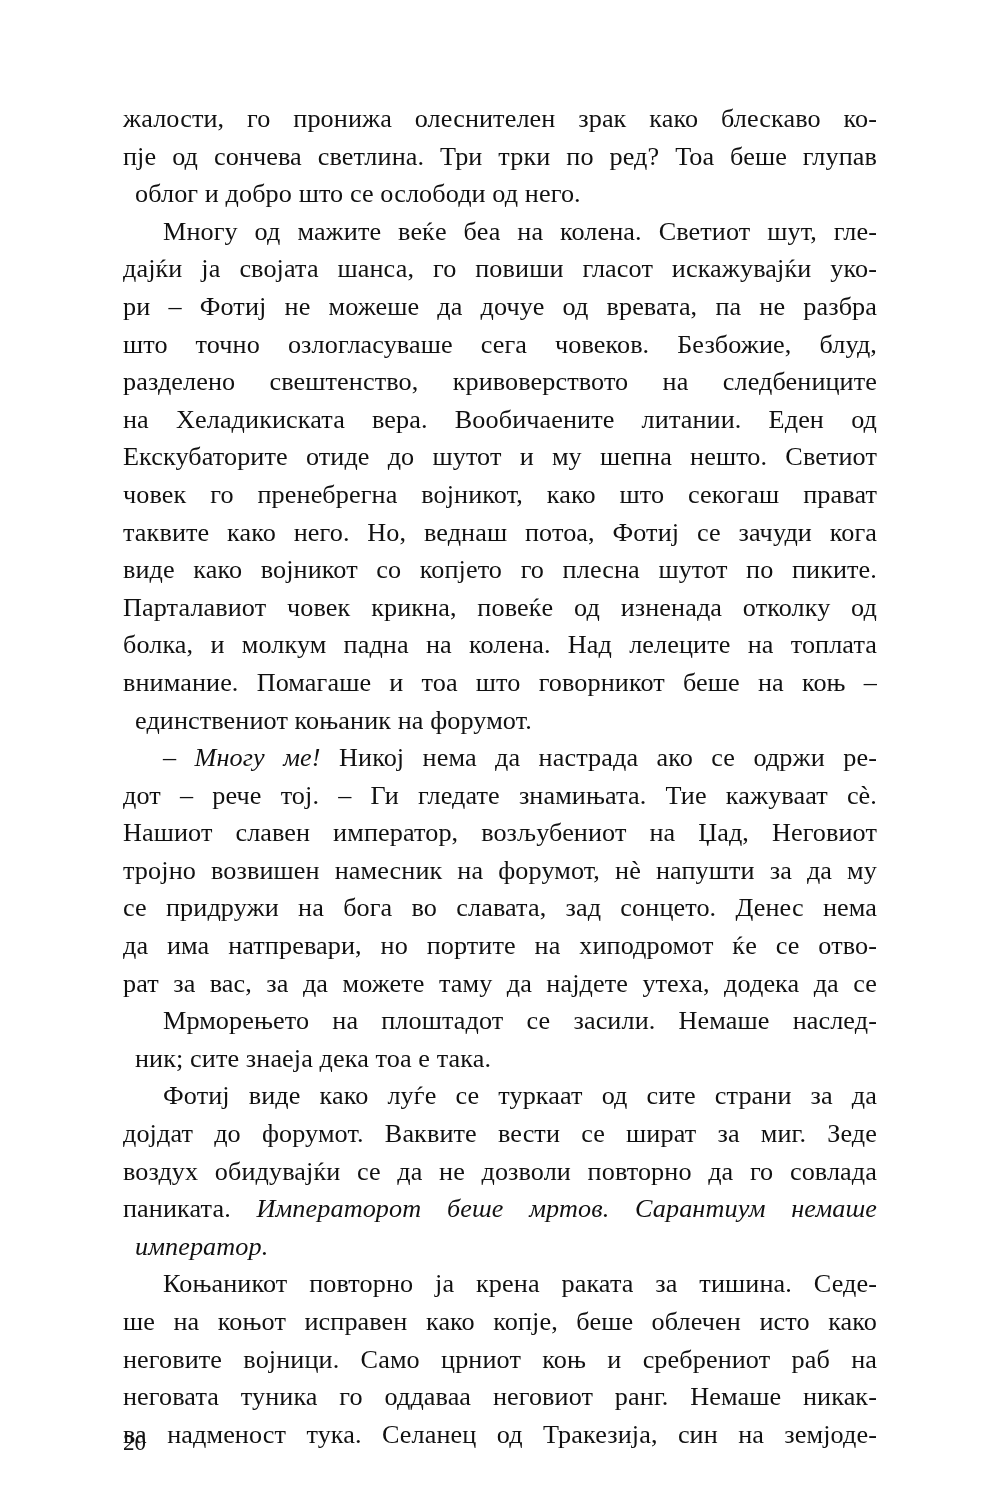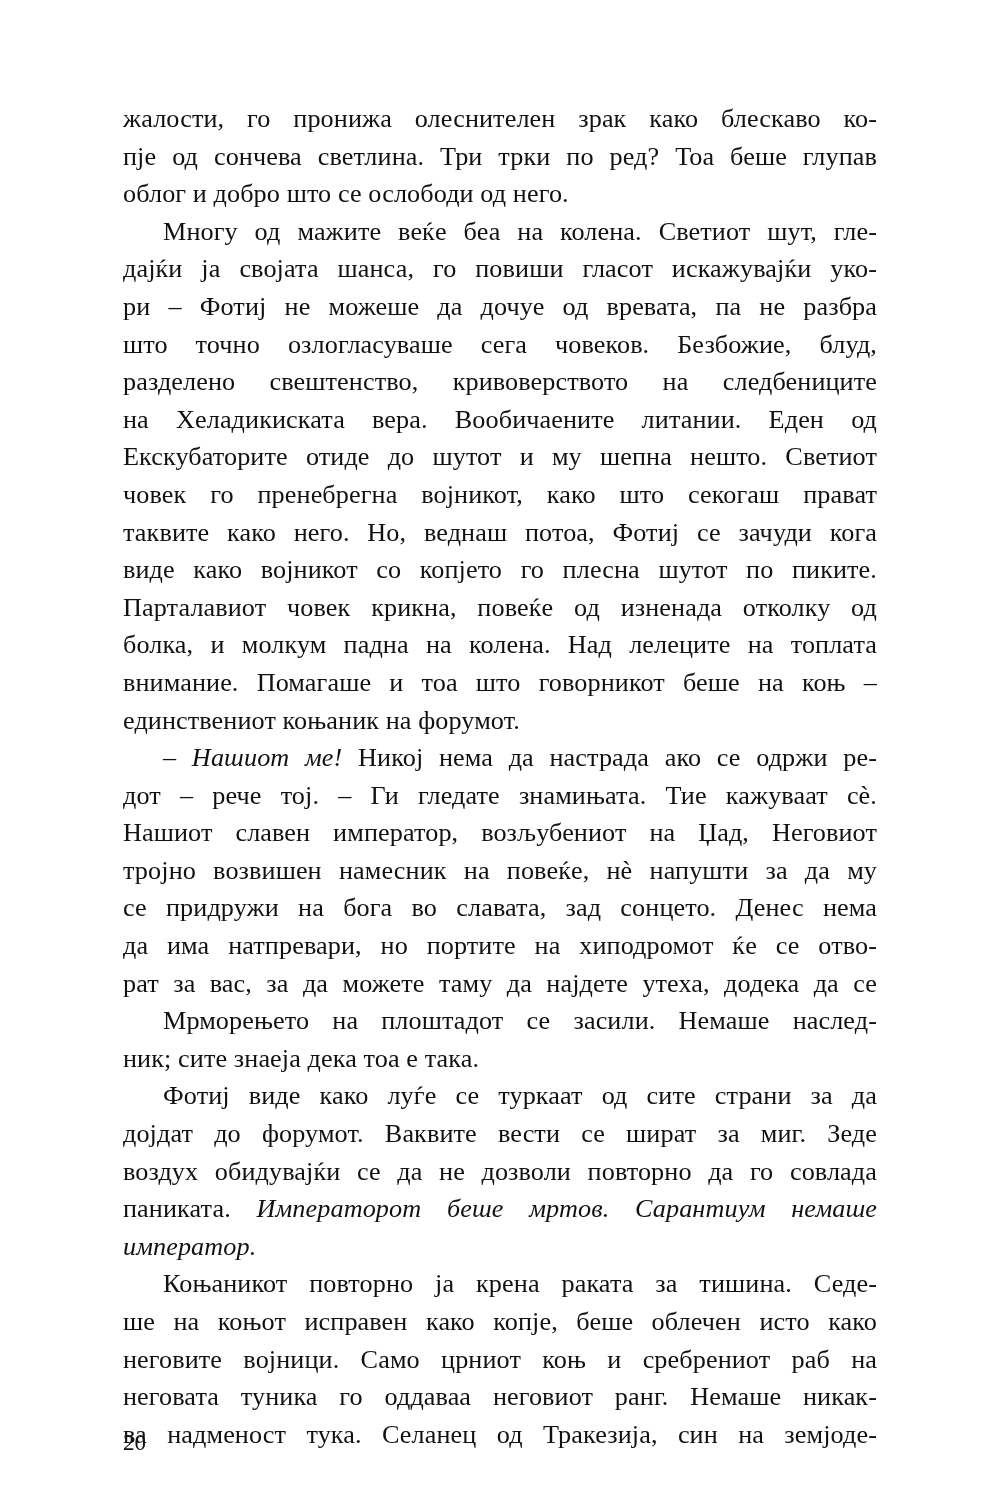--- a/index.html
+++ b/index.html
@@ -46,20 +46,21 @@
 
   
   .line {
     display: block;
     text-align: justify;
     text-align-last: justify;
     white-space: pre-wrap;
   }
   .line.last {
     text-align-last: left;
+    margin-left: 12px;
   }
   .line.indent {
     text-indent: 40px;
   }
 
   em, .ital {
     font-style: italic;
   }
 
   #page-number {
@@ -96,24 +97,24 @@
       <span class="line">човек го пренебрегна војникот, како што секогаш прават</span>
       <span class="line">таквите како него. Но, веднаш потоа, Фотиј се зачуди кога</span>
       <span class="line">виде како војникот со копјето го плесна шутот по пиките.</span>
       <span class="line">Парталавиот човек крикна, повеќе од изненада отколку од</span>
       <span class="line">болка, и молкум падна на колена. Над лелеците на топлата</span>
       <span class="line">внимание. Помагаше и тоа што говорникот беше на коњ –</span>
       <span class="line last">единствениот коњаник на форумот.</span>
     </div>
 
     <div class="para">
-      <span class="line indent"><em class="ital">– Нашиот ме!</em><span> Никој нема да настрада ако се одржи ре-</span></span>
+      <span class="line indent"><em class="ital">– Многу ме!</em><span> Никој нема да настрада ако се одржи ре-</span></span>
       <span class="line">дот – рече тој. – Ги гледате знамињата. Тие кажуваат сѐ.</span>
       <span class="line">Нашиот славен император, возљубениот на Џад, Неговиот</span>
-      <span class="line">тројно возвишен намесник на повеќе, нѐ напушти за да му</span>
+      <span class="line">тројно возвишен намесник на форумот, нѐ напушти за да му</span>
       <span class="line">се придружи на бога во славата, зад сонцето. Денес нема</span>
       <span class="line">да има натпревари, но портите на хиподромот ќе се отво-</span>
       <span class="line">рат за вас, за да можете таму да најдете утеха, додека да се</span>
     </div>
 
     <div class="para">
       <span class="line indent">Мрморењето на плоштадот се засили. Немаше наслед-</span>
       <span class="line last">ник; сите знаеја дека тоа е така.</span>
     </div>
 

